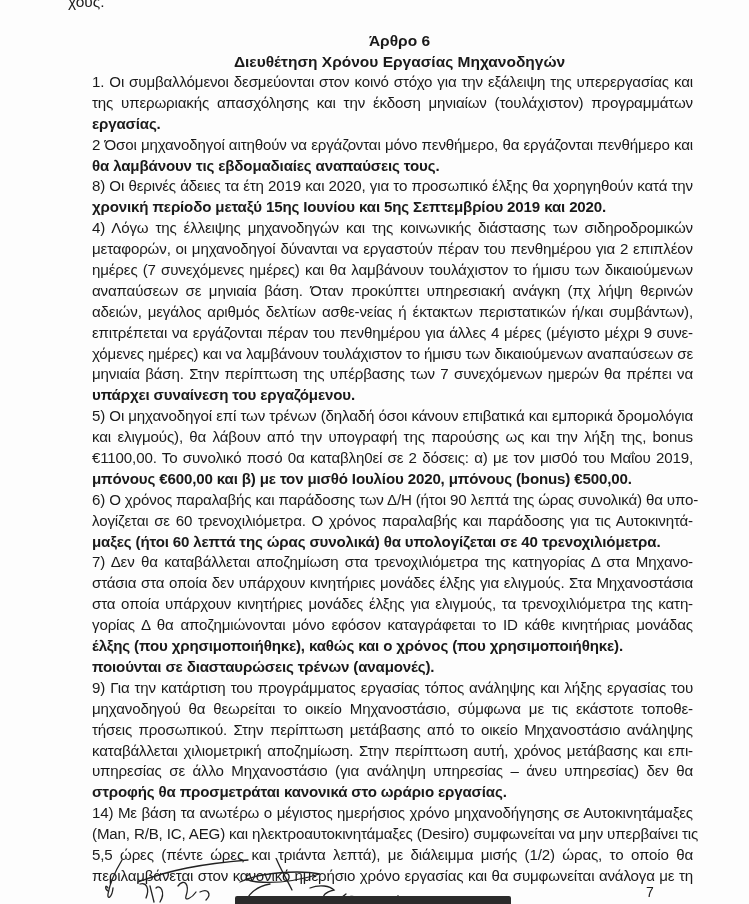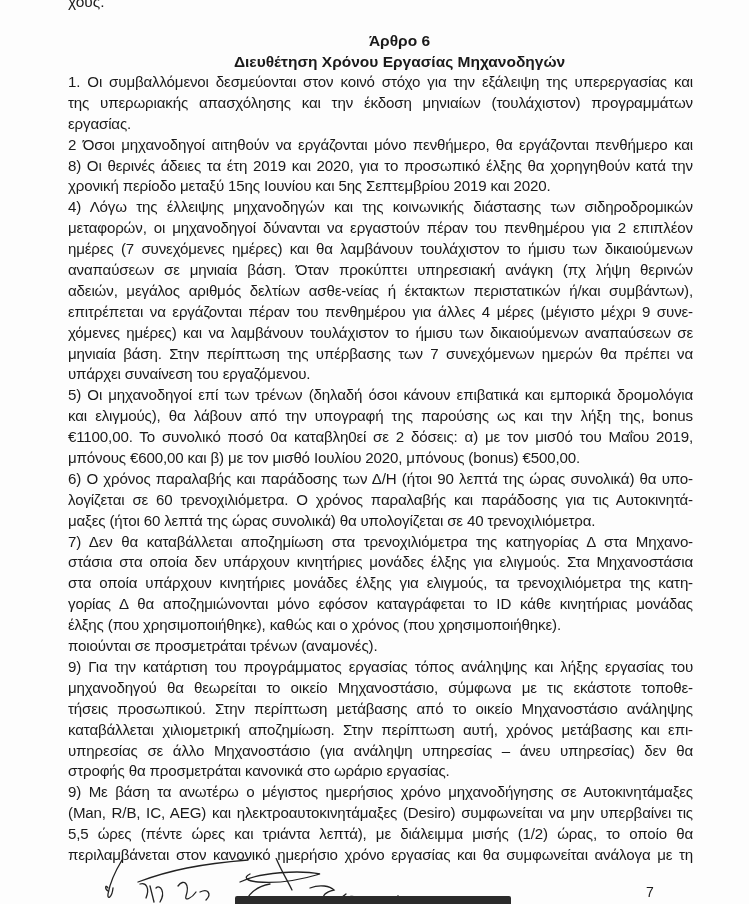--- a/index.html
+++ b/index.html
@@ -25,22 +25,23 @@
     .h-num { top: 30px; }
     .h-title { top: 51px; }
     .body {
       position: absolute; left: 68px; top: 72px; width: 625px;
     }
     .line {
       display: block; height: 20.9px; line-height: 20.9px;
       font-size: 15.1px; white-space: nowrap;
       text-align: justify; text-align-last: justify;
       letter-spacing: -0.15px;
+      margin-left: 24px;
     }
-    .line.last { text-align-last: left; }
+    .line.last { text-align-last: left; font-weight: bold; }
     .footer-page {
       position: absolute; left: 646px; top: 884px;
       font-size: 14px;
     }
     .signature {
       position: absolute; left: 80px; top: 858px; width: 420px; height: 46px;
     }
     .redact-bar {
       position: absolute; left: 235px; top: 896px; width: 276px; height: 8px;
       background: #2b2b2b; border-radius: 2px 2px 0 0;
@@ -53,20 +54,21 @@
   <div class="cutoff">χους.</div>
 
   <div class="heading h-num">Άρθρο 6</div>
   <div class="heading h-title">Διευθέτηση Χρόνου Εργασίας Μηχανοδηγών</div>
 
   <div class="body" id="body-lines">
       <span class="line">1. Οι συμβαλλόμενοι δεσμεύονται στον κοινό στόχο για την εξάλειψη της υπερεργασίας και</span>
       <span class="line">της υπερωριακής απασχόλησης και την έκδοση μηνιαίων (τουλάχιστον) προγραμμάτων</span>
       <span class="line last">εργασίας.</span>
       <span class="line">2 Όσοι μηχανοδηγοί αιτηθούν να εργάζονται μόνο πενθήμερο, θα εργάζονται πενθήμερο και</span>
+      <span class="line last">θα λαμβάνουν τις εβδομαδιαίες αναπαύσεις τους.</span>
       <span class="line">8) Οι θερινές άδειες τα έτη 2019 και 2020, για το προσωπικό έλξης θα χορηγηθούν κατά την</span>
       <span class="line last">χρονική περίοδο μεταξύ 15ης Ιουνίου και 5ης Σεπτεμβρίου 2019 και 2020.</span>
       <span class="line">4) Λόγω της έλλειψης μηχανοδηγών και της κοινωνικής διάστασης των σιδηροδρομικών</span>
       <span class="line">μεταφορών, οι μηχανοδηγοί δύνανται να εργαστούν πέραν του πενθημέρου για 2 επιπλέον</span>
       <span class="line">ημέρες (7 συνεχόμενες ημέρες) και θα λαμβάνουν τουλάχιστον το ήμισυ των δικαιούμενων</span>
       <span class="line">αναπαύσεων σε μηνιαία βάση. Όταν προκύπτει υπηρεσιακή ανάγκη (πχ λήψη θερινών</span>
       <span class="line">αδειών, μεγάλος αριθμός δελτίων ασθε-νείας ή έκτακτων περιστατικών ή/και συμβάντων),</span>
       <span class="line">επιτρέπεται να εργάζονται πέραν του πενθημέρου για άλλες 4 μέρες (μέγιστο μέχρι 9 συνε-</span>
       <span class="line">χόμενες ημέρες) και να λαμβάνουν τουλάχιστον το ήμισυ των δικαιούμενων αναπαύσεων σε</span>
       <span class="line">μηνιαία βάση. Στην περίπτωση της υπέρβασης των 7 συνεχόμενων ημερών θα πρέπει να</span>
@@ -76,28 +78,28 @@
       <span class="line">€1100,00. Το συνολικό ποσό 0α καταβλη0εί σε 2 δόσεις: α) με τον μισ0ό του Μαΐου 2019,</span>
       <span class="line last">μπόνους €600,00 και β) με τον μισθό Ιουλίου 2020, μπόνους (bonus) €500,00.</span>
       <span class="line">6) Ο χρόνος παραλαβής και παράδοσης των Δ/Η (ήτοι 90 λεπτά της ώρας συνολικά) θα υπο-</span>
       <span class="line">λογίζεται σε 60 τρενοχιλιόμετρα. Ο χρόνος παραλαβής και παράδοσης για τις Αυτοκινητά-</span>
       <span class="line last">μαξες (ήτοι 60 λεπτά της ώρας συνολικά) θα υπολογίζεται σε 40 τρενοχιλιόμετρα.</span>
       <span class="line">7) Δεν θα καταβάλλεται αποζημίωση στα τρενοχιλιόμετρα της κατηγορίας Δ στα Μηχανο-</span>
       <span class="line">στάσια στα οποία δεν υπάρχουν κινητήριες μονάδες έλξης για ελιγμούς. Στα Μηχανοστάσια</span>
       <span class="line">στα οποία υπάρχουν κινητήριες μονάδες έλξης για ελιγμούς, τα τρενοχιλιόμετρα της κατη-</span>
       <span class="line">γορίας Δ θα αποζημιώνονται μόνο εφόσον καταγράφεται το ID κάθε κινητήριας μονάδας</span>
       <span class="line last">έλξης (που χρησιμοποιήθηκε), καθώς και ο χρόνος (που χρησιμοποιήθηκε).</span>
-      <span class="line last">ποιούνται σε προσμετράται τρένων (αναμονές).</span>
+      <span class="line last">ποιούνται σε διασταυρώσεις τρένων (αναμονές).</span>
       <span class="line">9) Για την κατάρτιση του προγράμματος εργασίας τόπος ανάληψης και λήξης εργασίας του</span>
       <span class="line">μηχανοδηγού θα θεωρείται το οικείο Μηχανοστάσιο, σύμφωνα με τις εκάστοτε τοποθε-</span>
       <span class="line">τήσεις προσωπικού. Στην περίπτωση μετάβασης από το οικείο Μηχανοστάσιο ανάληψης</span>
       <span class="line">καταβάλλεται χιλιομετρική αποζημίωση. Στην περίπτωση αυτή, χρόνος μετάβασης και επι-</span>
       <span class="line">υπηρεσίας σε άλλο Μηχανοστάσιο (για ανάληψη υπηρεσίας – άνευ υπηρεσίας) δεν θα</span>
       <span class="line last">στροφής θα προσμετράται κανονικά στο ωράριο εργασίας.</span>
-      <span class="line">9) Με βάση τα ανωτέρω ο μέγιστος ημερήσιος χρόνο μηχανοδήγησης σε Αυτοκινητάμαξες</span>
+      <span class="line">14) Με βάση τα ανωτέρω ο μέγιστος ημερήσιος χρόνο μηχανοδήγησης σε Αυτοκινητάμαξες</span>
       <span class="line">(Man, R/B, IC, AEG) και ηλεκτροαυτοκινητάμαξες (Desiro) συμφωνείται να μην υπερβαίνει τις</span>
       <span class="line">5,5 ώρες (πέντε ώρες και τριάντα λεπτά), με διάλειμμα μισής (1/2) ώρας, το οποίο θα</span>
       <span class="line">περιλαμβάνεται στον κανονικό ημερήσιο χρόνο εργασίας και θα συμφωνείται ανάλογα με τη</span>
     </div>
 
   <svg class="signature" viewBox="0 0 420 46" xmlns="http://www.w3.org/2000/svg">
     <g fill="none" stroke="#222" stroke-width="1.3" stroke-linecap="round">
       <path d="M42 2 C36 12 30 24 28 36 C27 42 32 40 33 30"></path>
       <path d="M28 30 C26 26 24 30 28 33"></path>
       <path d="M58 24 C90 12 120 6 168 2"></path>

